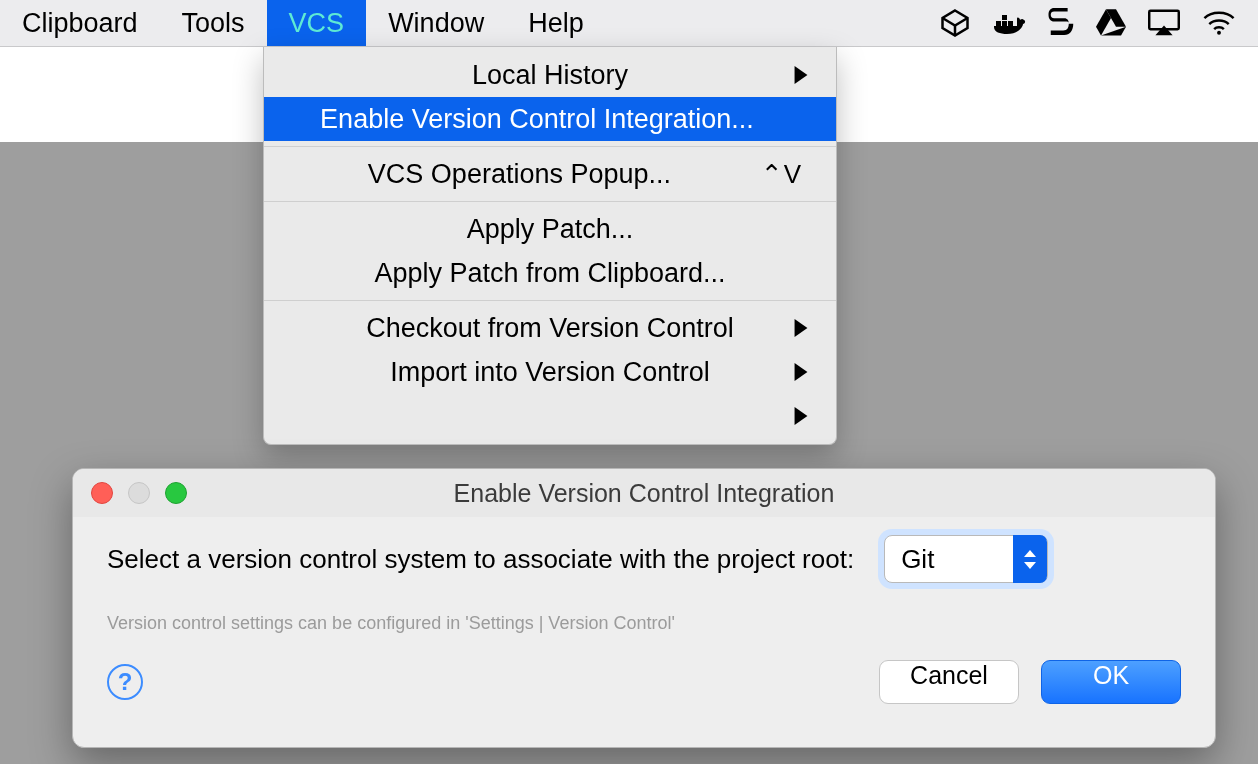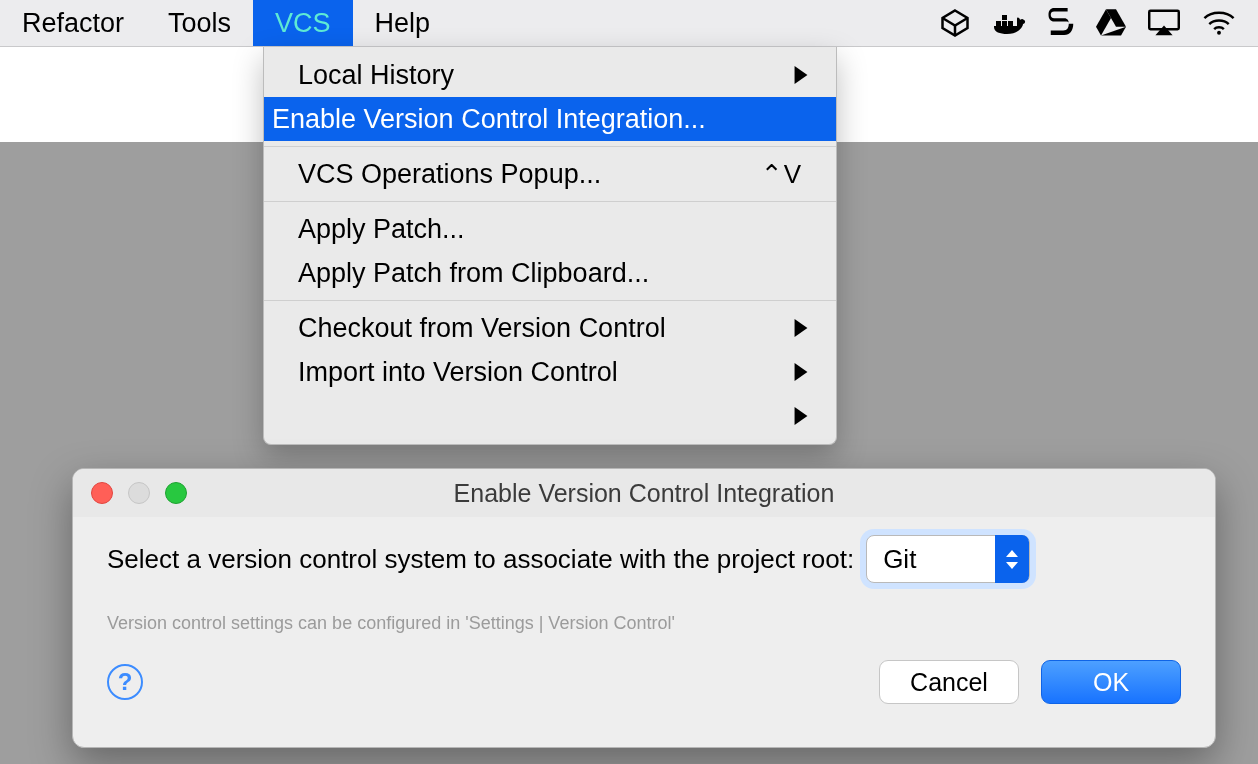--- a/index.html
+++ b/index.html
@@ -71,20 +71,21 @@
     padding: 6px 0;
   }
   .dd-item {
     display: flex;
     align-items: center;
     height: 44px;
     padding: 0 34px;
     font-size: 27px;
     color: #000;
     position: relative;
+    text-align: center;
   }
   .dd-item.highlight {
     background: #0a63ed;
     color: #fff;
     padding-left: 8px;
   }
   .dd-sep {
     height: 1px;
     background: #cfcfcf;
     margin: 5px 0;
@@ -132,21 +133,21 @@
   .dot-green  { background: #28c840; border: 1px solid #1fa232; }
   .dialog-title {
     margin: 12px auto;
     font-size: 25px;
     color: #3b3b3b;
   }
   .dialog-body { padding: 18px 34px 0 34px; }
   .row1 {
     display: flex;
     align-items: center;
-    gap: 0;
+    gap: 18px;
     font-size: 26px;
     color: #000;
     margin-bottom: 30px;
   }
   .select {
     display: flex;
     align-items: center;
     height: 48px;
     background: #fff;
     border: 1px solid #b9b9b9;
@@ -197,48 +198,51 @@
     border-radius: 50%;
     display:flex; align-items:center; justify-content:center;
     color:#3c8cff; font-size:24px; font-weight:600;
   }
   .footer-spacer { flex: 1; }
   .btn {
     height: 44px;
     min-width: 140px;
     border-radius: 9px;
     font-size: 25px;
-    display:flex; align-items:center; justify-content: center;
+    display:flex; justify-content: center;
     padding: 0 24px;
     margin-left: 22px;
   }
   .btn-default {
     background: #ffffff;
     border: 1px solid #c6c6c6;
     color:#000;
   }
   .btn-primary {
     background: linear-gradient(#4da0ff,#1873ff);
     color:#fff;
     border: 1px solid #0f64e6;
   }
 </style>
 </head>
 <body>
 
 <div class="menubar">
   <div class="menubar-items">
     <div class="menu-item">
-        <span>Refactor</span>
+        <span>Clipboard</span>
       </div>
     <div class="menu-item">
         <span>Tools</span>
       </div>
     <div class="menu-item active">
         <span>VCS</span>
+      </div>
+    <div class="menu-item">
+        <span>Window</span>
       </div>
     <div class="menu-item">
         <span>Help</span>
       </div>
   </div>
   <div class="menubar-spacer"></div>
   <div class="menubar-icons">
     <span>
       <svg width="30" height="30" viewBox="0 0 24 24" fill="none" stroke="#000" stroke-width="2">
           <polygon points="12 2 22 8 22 16 12 22 2 16 2 8 12 2"></polygon>

